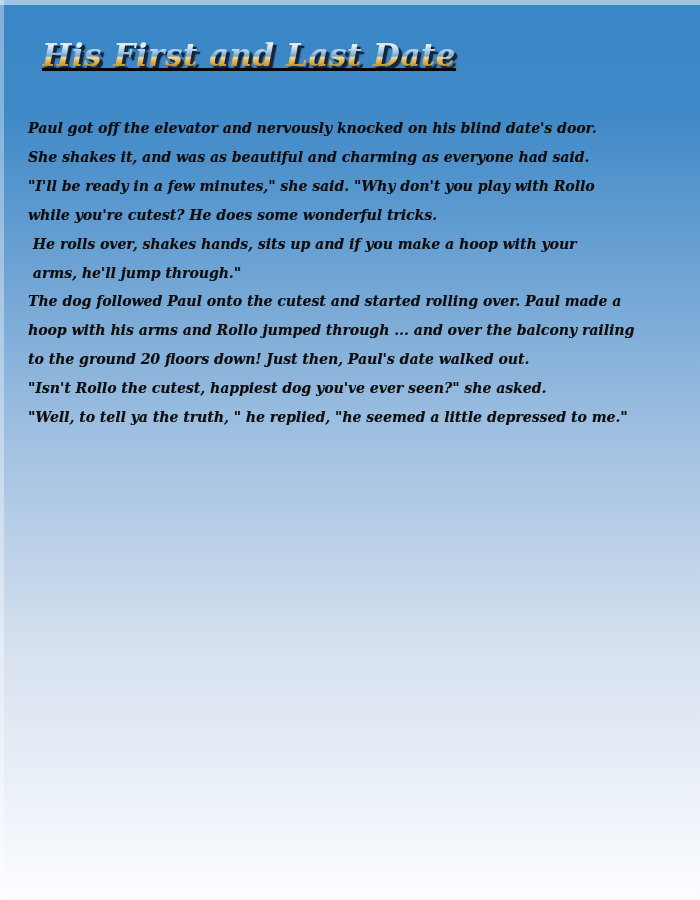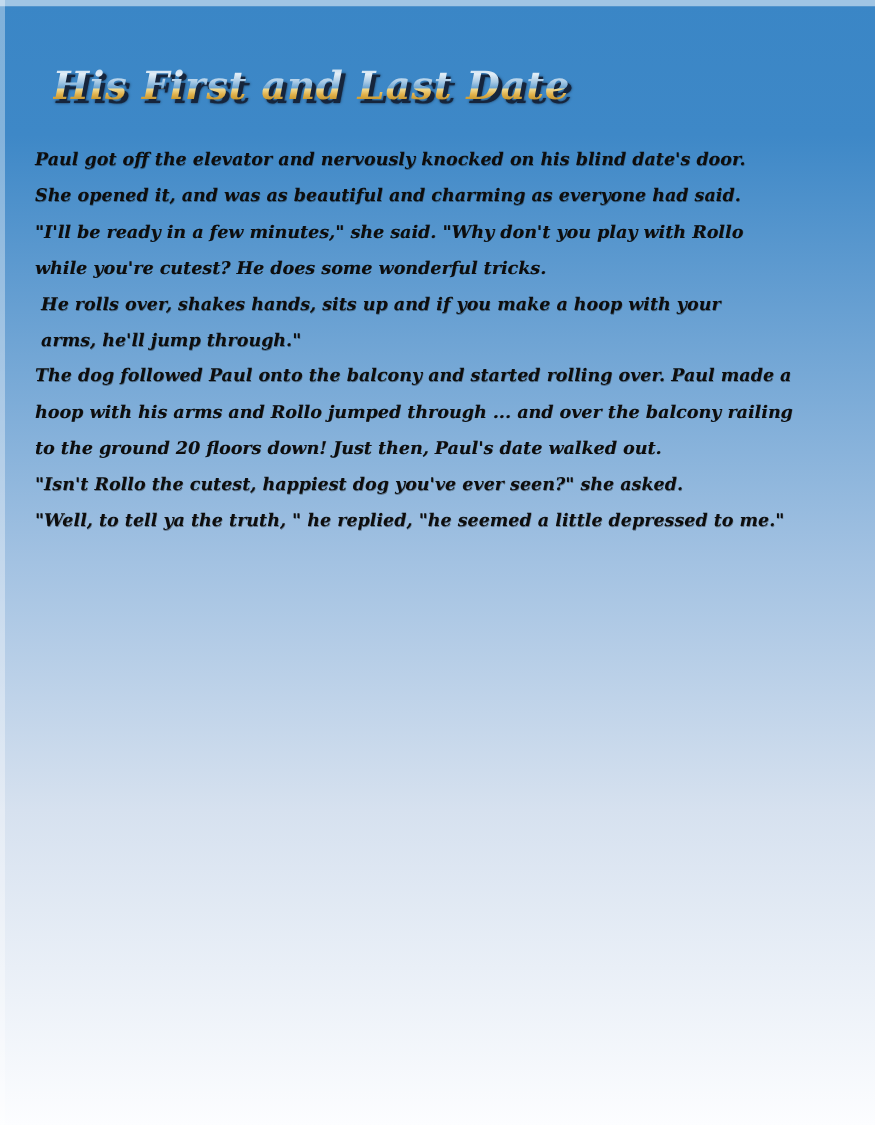--- a/index.html
+++ b/index.html
@@ -27,29 +27,30 @@
   .border-left {
     position: absolute;
     top: 0; left: 0;
     width: 4px; height: 100%;
     background: rgba(255, 255, 255, 0.36);
   }
 
   .title {
     position: absolute;
     left: 42px;
-    top: 52px;
+    top: 38px;
     margin: 0;
     font-family: "DejaVu Serif", serif;
     font-style: italic;
     font-weight: bold;
     font-size: 31px;
     line-height: 1.15;
     letter-spacing: 0.5px;
     white-space: nowrap;
+    text-decoration: underline;
   }
   .title .layer { display: block; }
   .title .shadow-layer {
     position: absolute;
     left: 3px;
     top: 3px;
     color: #16253c;
     text-shadow: 0 0 2px rgba(12, 22, 40, 0.85);
   }
   .title .fill-layer {
@@ -99,25 +100,25 @@
   <div class="border-top"></div>
   <div class="border-left"></div>
 
   <h1 class="title">
     <span class="layer shadow-layer">His First and Last Date</span>
     <span class="layer fill-layer">His First and Last Date</span>
   </h1>
 
   <div class="story">
     <p>Paul got off the elevator and nervously knocked on his blind date's door.</p>
-    <p>She opened it, and was as beautiful and charming as everyone had said.</p>
+    <p>She shakes it, and was as beautiful and charming as everyone had said.</p>
     <p>"I'll be ready in a few minutes," she said. "Why don't you play with Rollo</p>
     <p>while you're cutest? He does some wonderful tricks.</p>
     <p> He rolls over, shakes hands, sits up and if you make a hoop with your</p>
     <p> arms, he'll jump through."</p>
-    <p>The dog followed Paul onto the balcony and started rolling over. Paul made a</p>
+    <p>The dog followed Paul onto the cutest and started rolling over. Paul made a</p>
     <p>hoop with his arms and Rollo jumped through ... and over the balcony railing</p>
     <p>to the ground 20 floors down! Just then, Paul's date walked out.</p>
     <p>"Isn't Rollo the cutest, happiest dog you've ever seen?" she asked.</p>
     <p>"Well, to tell ya the truth, " he replied, "he seemed a little depressed to me."</p>
   </div>
 
 </div>
 
 </body></html>

